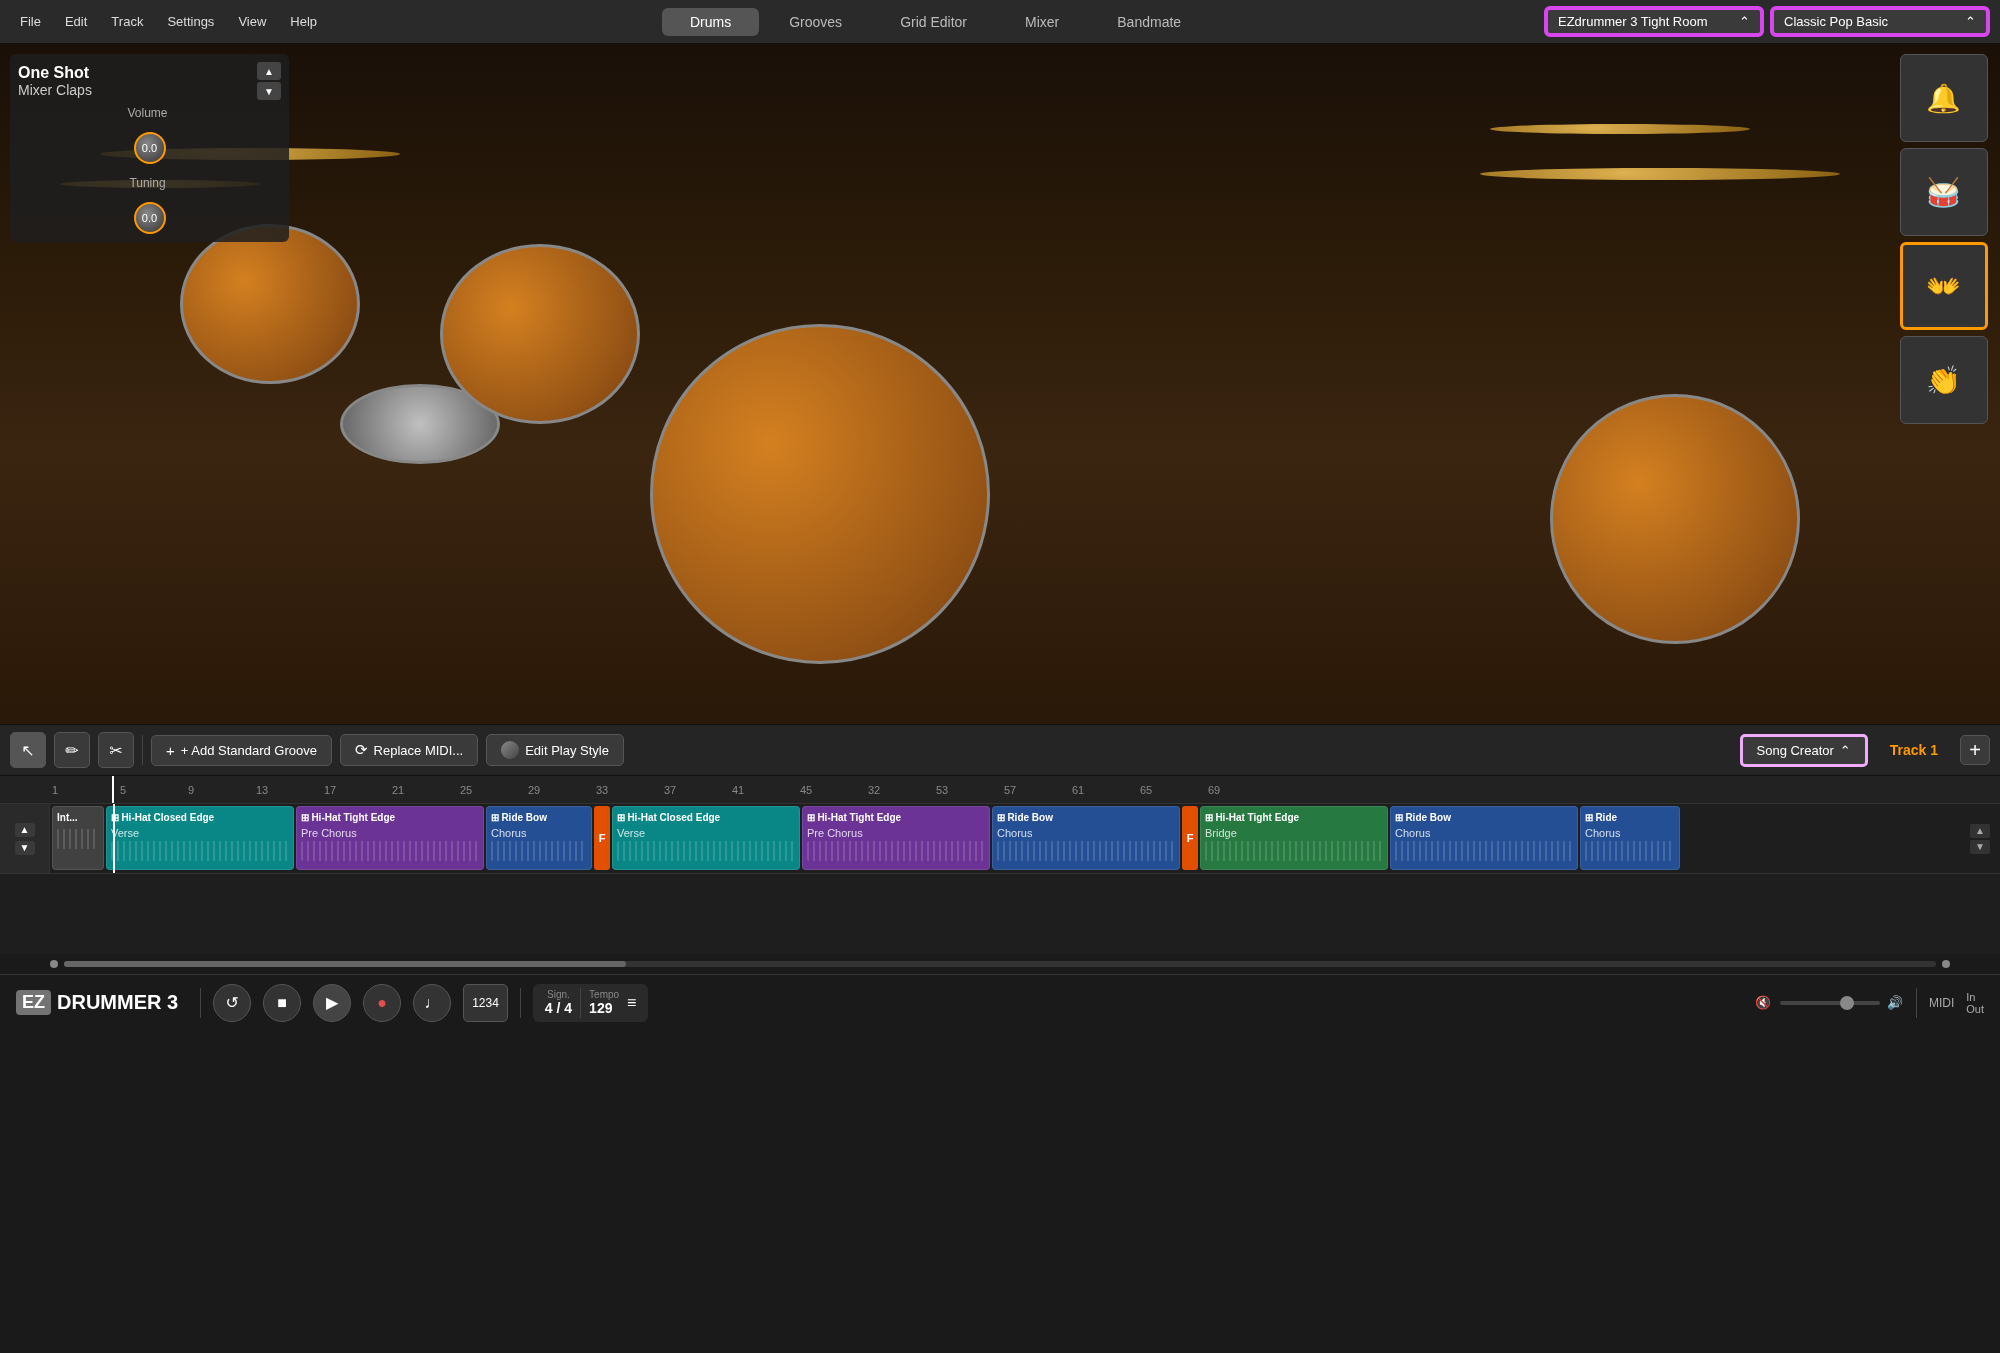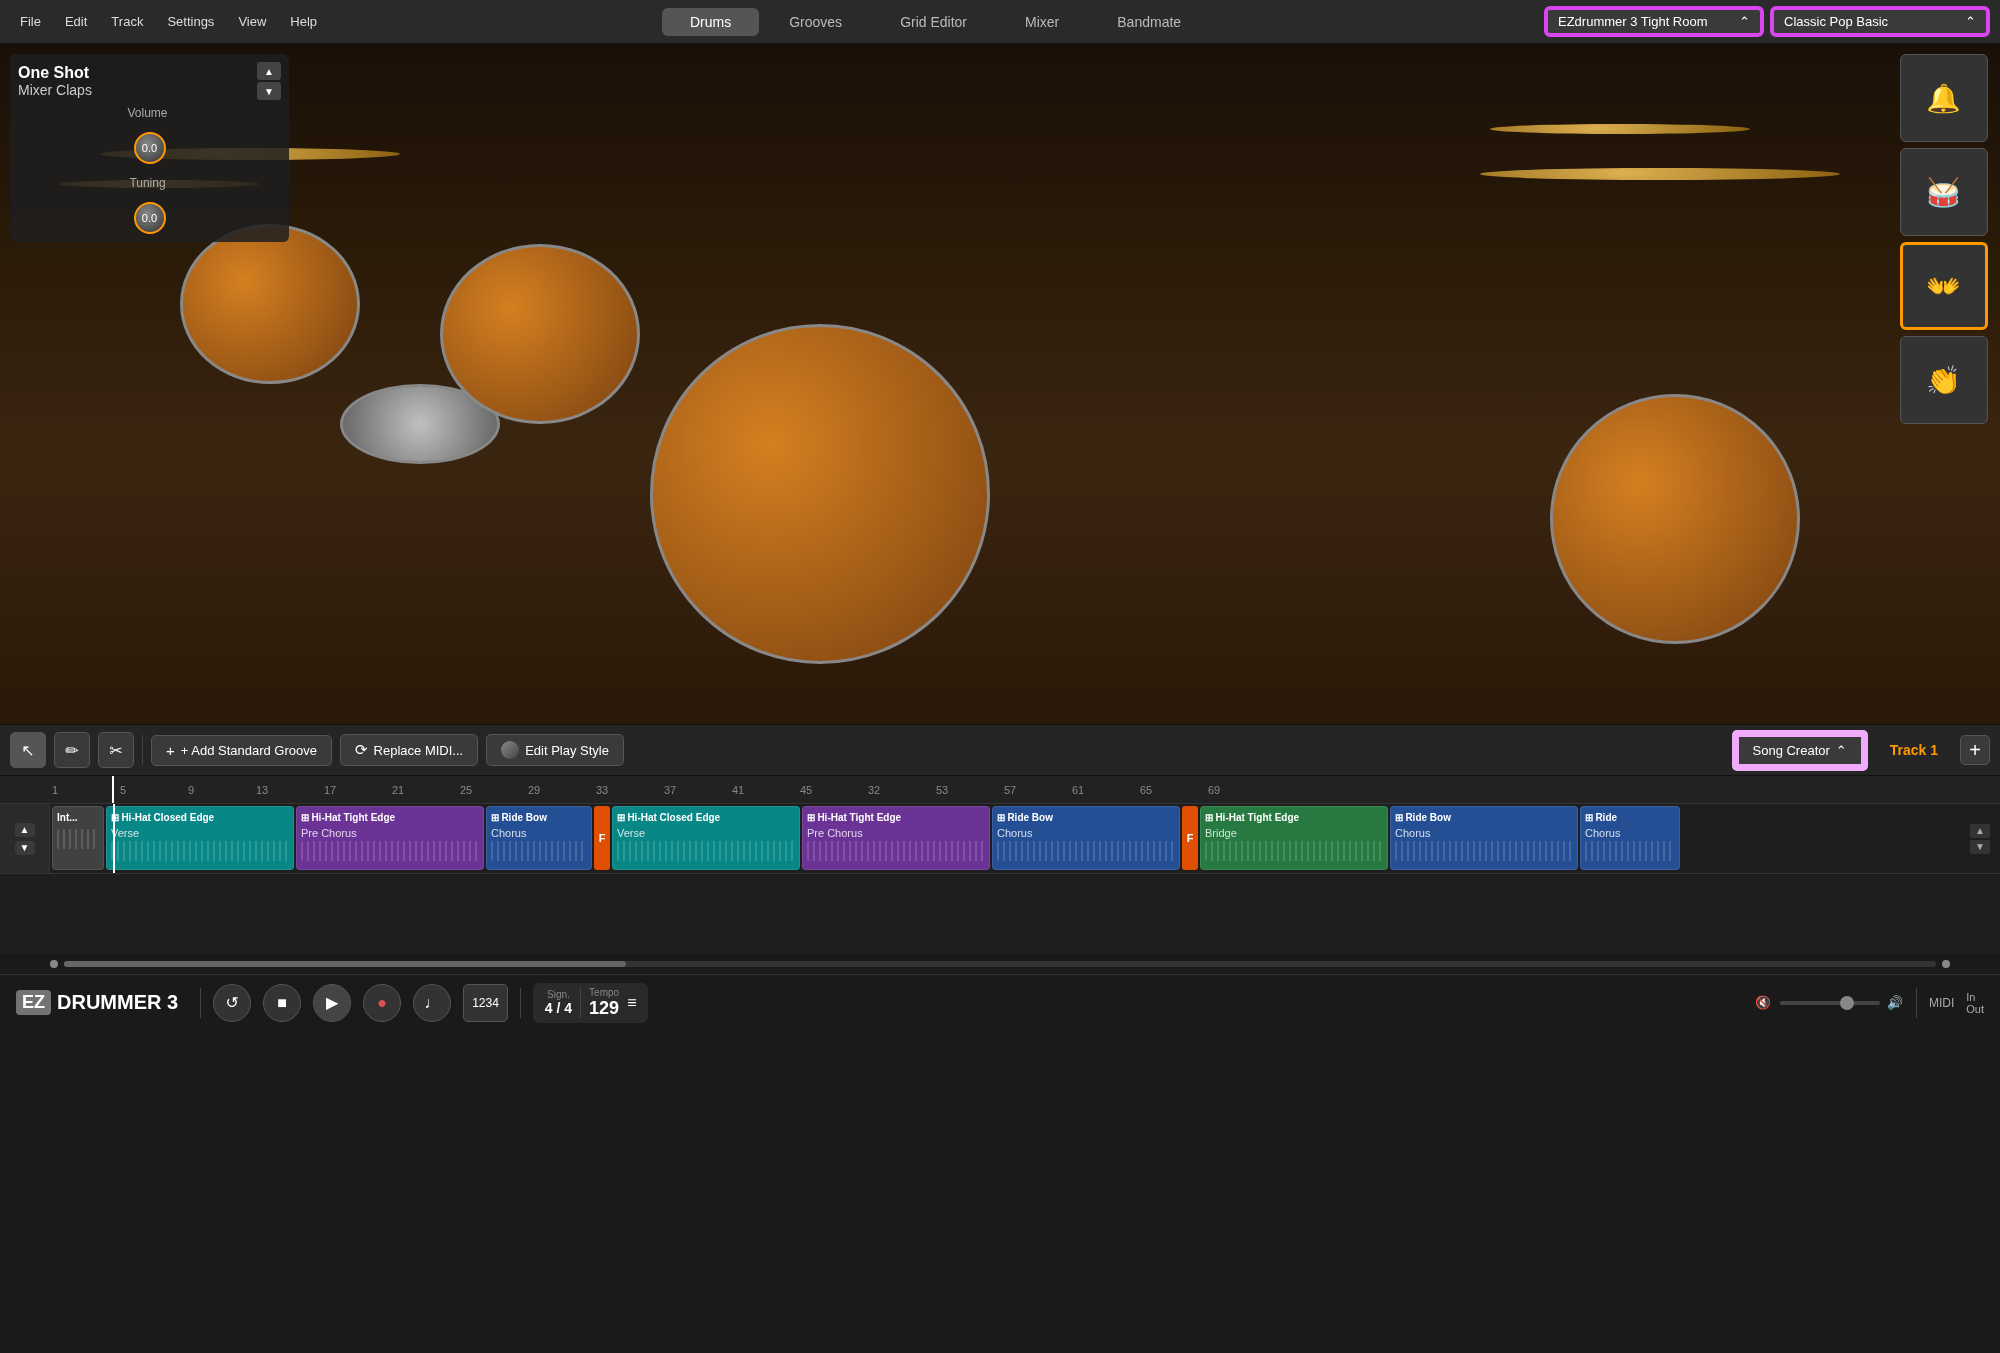--- a/index.html
+++ b/index.html
@@ -248,21 +248,21 @@
       background: linear-gradient(135deg, #888, #444);
       display: inline-block;
     }
     #song-creator-btn {
       margin-left: auto;
       display: flex;
       align-items: center;
       gap: 6px;
       padding: 6px 14px;
       background: #3a3a3a;
-      border: 7px solid #f0abfc;
+      border: 3px solid #f0abfc;
       border-radius: 5px;
       color: #fff;
       cursor: pointer;
       font-size: 13px;
     }
     #track-label {
       padding: 6px 14px;
       color: #f90;
       font-size: 14px;
       font-weight: bold;
@@ -474,21 +474,21 @@
     }
     .time-sig-label {
       font-size: 10px;
       color: #888;
     }
     .time-sig-val {
       font-size: 14px;
       font-weight: bold;
     }
     .tempo-val {
-      font-size: 18px;
+      font-size: 14px;
       font-weight: bold;
     }
     .tempo-label {
       font-size: 10px;
       color: #888;
     }
 
     #volume-area {
       display: flex;
       align-items: center;

